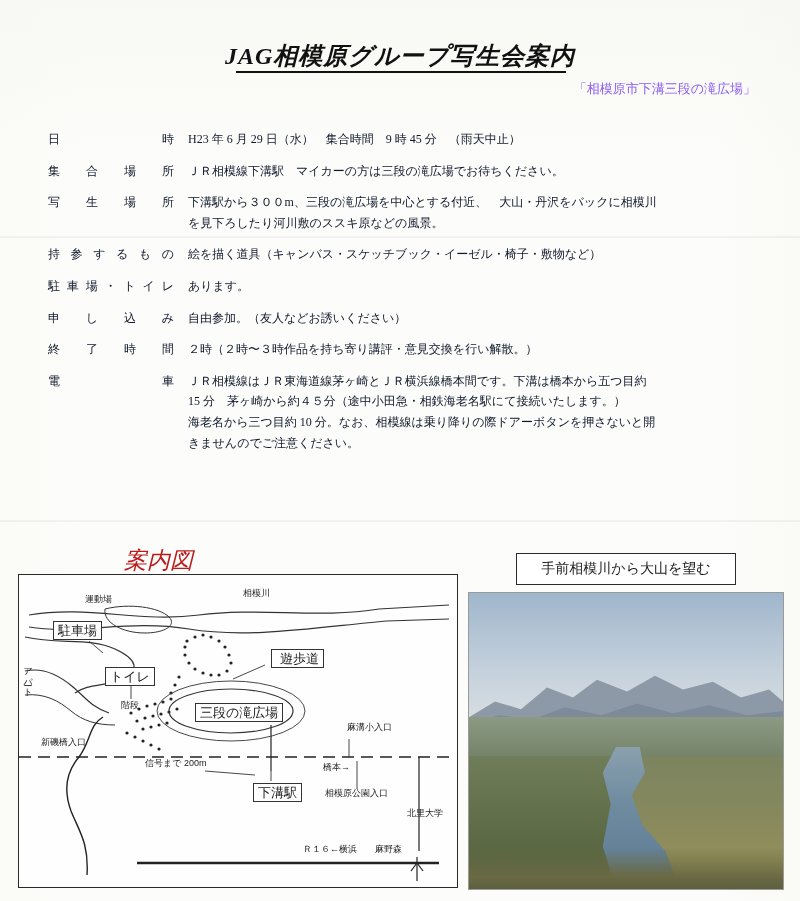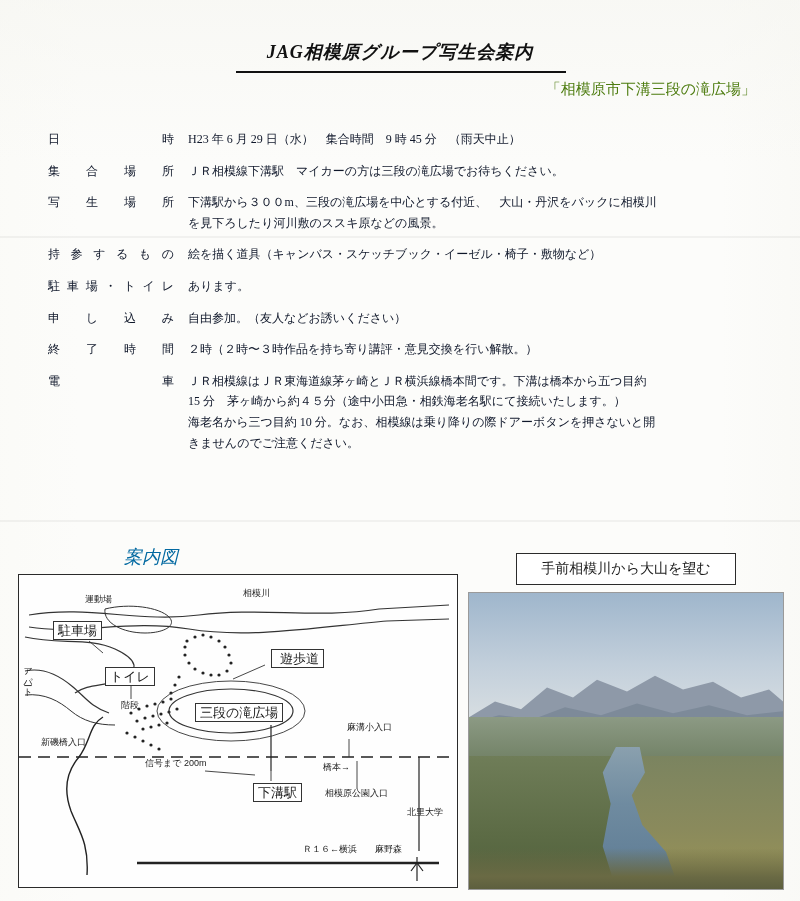--- a/index.html
+++ b/index.html
@@ -29,40 +29,40 @@
       linear-gradient(90deg, rgba(250,250,246,0.6) 0%, rgba(255,255,255,0) 10%, rgba(255,255,255,0) 90%, rgba(248,248,244,0.6) 100%);
     pointer-events: none;
   }
 
   .title {
     position: absolute;
     top: 40px;
     left: 0;
     width: 800px;
     text-align: center;
-    font-size: 18px;
+    font-size: 24px;
     font-weight: bold;
     font-style: italic;
     letter-spacing: 1px;
     color: #111;
   }
   .title-underline {
     position: absolute;
     top: 71px;
     left: 236px;
     width: 330px;
     height: 2px;
     background: #111;
   }
   .subtitle {
     position: absolute;
     top: 80px;
     right: 44px;
-    font-size: 15px;
-    color: #4d7c0f;
+    font-size: 13px;
+    color: #8b5cf6;
   }
 
   .info-table {
     position: absolute;
     top: 130px;
     left: 44px;
     width: 716px;
     border-collapse: collapse;
   }
   .info-table td {
@@ -87,23 +87,23 @@
     padding-left: 4px;
   }
   .value p {
     margin: 0 0 2px 0;
   }
 
   .map-heading {
     position: absolute;
     top: 545px;
     left: 124px;
-    font-size: 18px;
+    font-size: 23px;
     font-style: italic;
-    color: #0369a1;
+    color: #b91c1c;
   }
 
   .photo-caption {
     position: absolute;
     top: 553px;
     left: 516px;
     width: 210px;
     border: 1px solid #2b2b2b;
     text-align: center;
     font-size: 14px;
@@ -351,21 +351,21 @@
 
     <div class="mtext" style="left:66px; top:20px;">運動場</div>
     <div class="mtext" style="left:224px; top:14px;">相模川</div>
     <div class="mtext vert" style="left:4px; top:86px;">アパート</div>
     <div class="mtext" style="left:102px; top:126px;">階段</div>
     <div class="mtext" style="left:22px; top:163px;">新磯橋入口</div>
     <div class="mtext" style="left:126px; top:184px;">信号まで 200m</div>
     <div class="mtext" style="left:328px; top:148px;">麻溝小入口</div>
     <div class="mtext" style="left:304px; top:188px;">橋本→</div>
     <div class="mtext" style="left:306px; top:214px;">相模原公園入口</div>
-    <div class="mtext" style="left:388px; top:234px;font-family:Liberation Mono, monospace;">北里大学</div>
+    <div class="mtext" style="left:388px; top:234px;">北里大学</div>
     <div class="mtext" style="left:284px; top:270px;">Ｒ１６←横浜</div>
     <div class="mtext" style="left:356px; top:270px;">麻野森</div>
   </div>
 
   <div class="photo">
     <div class="sky"></div>
     <svg class="mountains" viewBox="0 0 314 72" preserveAspectRatio="none">
       <path d="M0,60 L26,44 L52,52 L78,30 L104,40 L128,22 L158,34 L186,18 L214,32 L244,24 L272,40 L300,32 L314,44 L314,72 L0,72 Z" fill="#8e99a8"></path>
       <path d="M0,66 L30,58 L64,62 L96,50 L132,58 L168,46 L204,56 L240,48 L278,58 L314,54 L314,72 L0,72 Z" fill="#7d8a99"></path>
     </svg>

